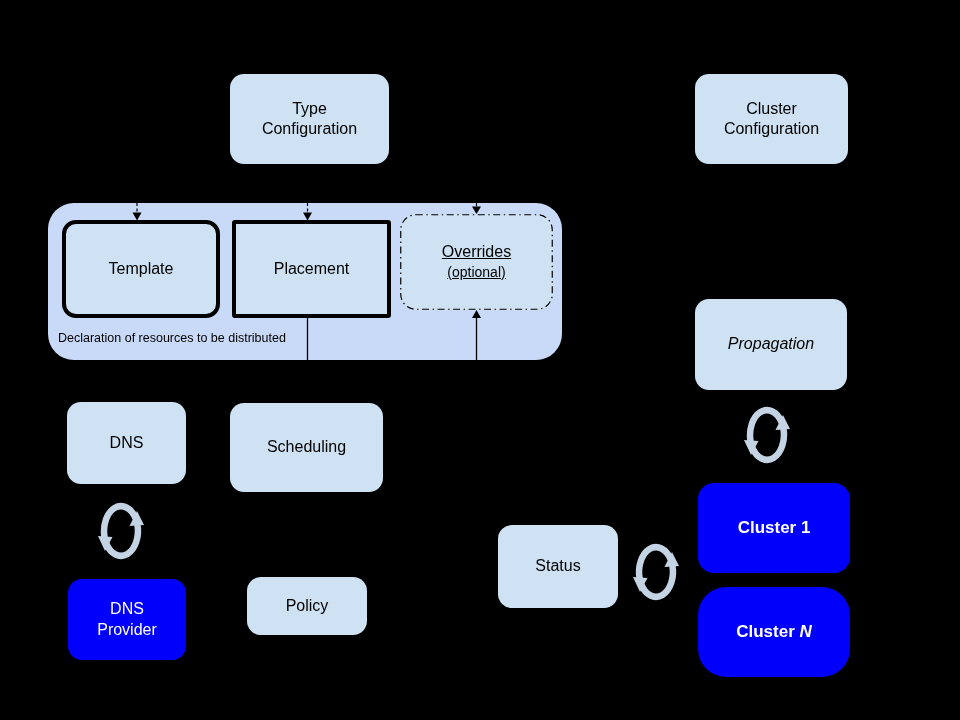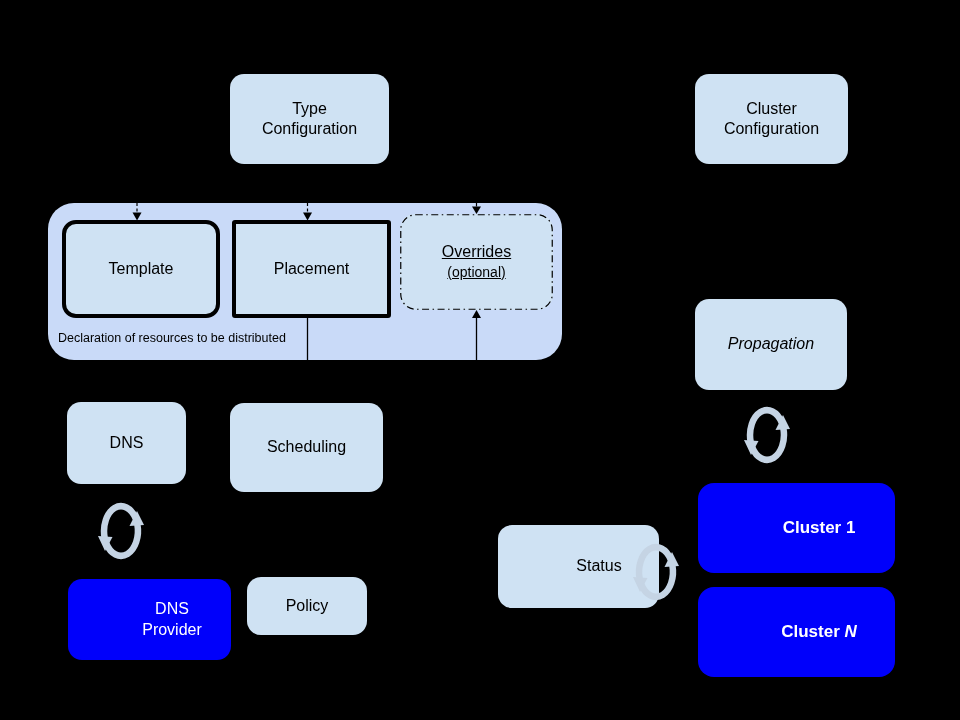--- a/index.html
+++ b/index.html
@@ -24,21 +24,20 @@
     background: var(--light-box-fill, #cfe2f3);
     color: var(--box-text, #000);
     border-radius: 14px;
     font-size: 16px;
     line-height: 1.28;
   }
   .box .lbl { white-space: pre-line; }
   .blue {
     background: var(--blue-box-fill, #0000fb);
     color: var(--blue-box-text, #fff);
-    padding-left: 45px;
   }
   .bold-lbl { font-weight: bold; font-size: 17px; }
   .bordered { border: 4px solid #000000; }
 
   
   #type-config     { left: 230px; top: 74px;  width: 159px; height: 90px; }
   #cluster-config  { left: 695px; top: 74px;  width: 153px; height: 90px; }
 
   
   #resource-container {
@@ -61,23 +60,23 @@
   .connector-head { fill: var(--connector, #000); stroke: none; }
 
   
   #dns           { left: 67px;  top: 402px; width: 119px; height: 82px; }
   #scheduling    { left: 230px; top: 403px; width: 153px; height: 89px; }
   #dns-provider  { left: 68px;  top: 579px; width: 118px; height: 81px; }
   #policy        { left: 247px; top: 577px; width: 120px; height: 58px; }
 
   
   #propagation   { left: 695px; top: 299px; width: 152px; height: 91px; font-style: italic; }
-  #status        { left: 498px; top: 525px; width: 120px; height: 83px; padding-left: 41px; }
+  #status        { left: 498px; top: 525px; width: 120px; height: 83px; }
   #cluster-1     { left: 698px; top: 483px; width: 152px; height: 90px; border-radius: 16px; }
-  #cluster-n     { left: 698px; top: 587px; width: 152px; height: 90px; border-radius: 16px; }
+  #cluster-n     { left: 698px; top: 587px; width: 152px; height: 90px; border-radius: 28px; }
 
   
   .sync { position: absolute; width: 50px; height: 72px; }
   #sync-dns         { left: 96px;  top: 495px; }
   #sync-propagation { left: 742px; top: 399px; }
   #sync-status      { left: 631px; top: 536px; }
   .sync-arc  { stroke: var(--sync-icon, #c5d4e4); fill: none; stroke-width: 6.5; }
   .sync-head { fill: var(--sync-icon, #c5d4e4); stroke: none; }
 </style>
 </head>

